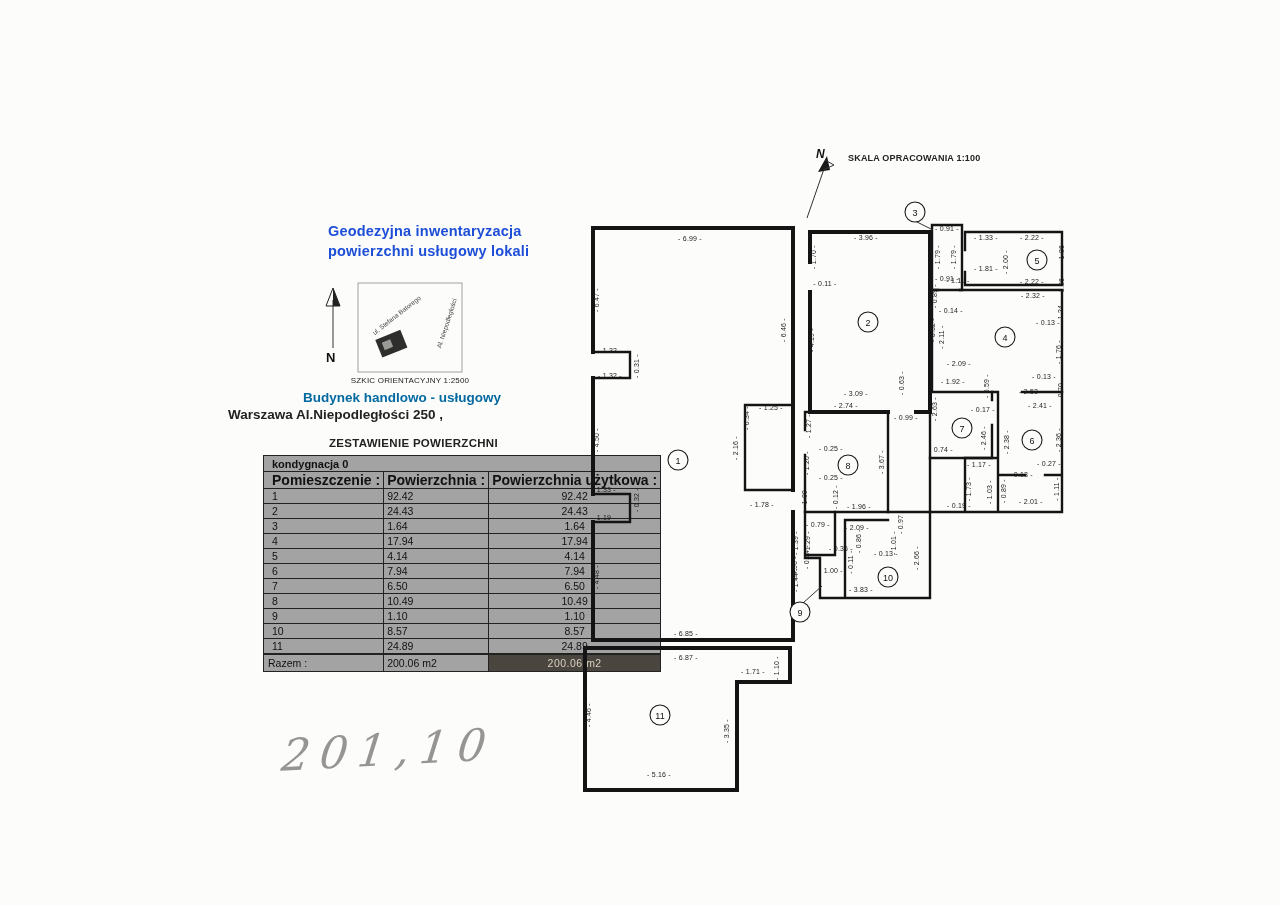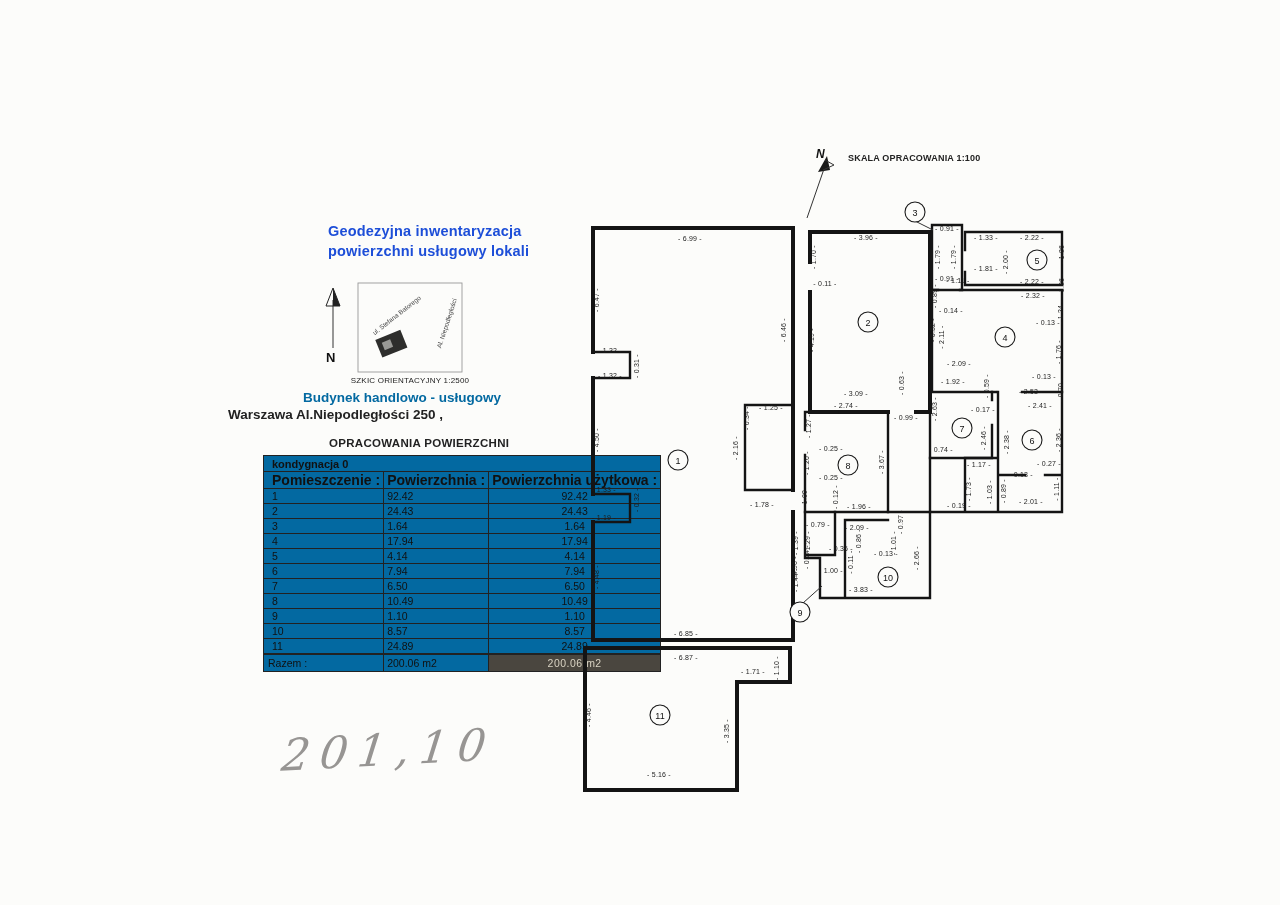--- a/index.html
+++ b/index.html
@@ -14,21 +14,21 @@
     line-height:1.35;letter-spacing:.2px;color:#1d4ed8;
   }
   .building-line1{position:absolute;left:303px;top:390px;font-size:13.5px;font-weight:bold;color:#0369a1;}
   .building-line2{position:absolute;left:228px;top:407px;font-size:13.5px;font-weight:bold;color:#222;}
   .table-title{position:absolute;left:329px;top:437px;font-size:11.5px;font-weight:bold;letter-spacing:.3px;color:#222;}
   
   .area-table{
     position:absolute;left:263px;top:455px;width:274px;border-collapse:collapse;
     font-size:10.5px;color:#111;
   }
-  .area-table td,.area-table th{border:1px solid #222;height:14px;padding:0 3px;background:#0369a1;}
+  .area-table td,.area-table th{border:1px solid #222;height:14px;padding:0 3px;background:#a3a3a3;}
   .area-table .floor-hd{font-weight:bold;text-align:center;font-size:11px;height:15px;}
   .area-table .col-hd{font-weight:bold;text-align:center;font-size:14px;white-space:nowrap;}
   .area-table td:nth-child(1){width:72px;text-align:left;padding-left:8px;}
   .area-table td:nth-child(2){width:91px;}
   .area-table td:nth-child(3){width:105px;text-align:center;}
   .area-table .total-row td{font-weight:normal;border-top:2px solid #222;height:16px;}
   .area-table .total-row .total-label{text-align:left;padding-left:4px;}
   .area-table .total-row .dark-cell{
     background:#4a463f;color:#d8d2c2;text-align:center;letter-spacing:.5px;
   }
@@ -60,21 +60,21 @@
 <div id="page">
 
   <div class="doc-title">
     <div>Geodezyjna inwentaryzacja</div>
     <div>powierzchni usługowy lokali</div>
   </div>
 
   <div class="building-line1">Budynek handlowo - usługowy</div>
   <div class="building-line2">Warszawa Al.Niepodległości 250 ,</div>
 
-  <div class="table-title">OPRACOWANIA POWIERZCHNI</div>
+  <div class="table-title">ZESTAWIENIE POWIERZCHNI</div>
 
   <table class="area-table">
     <tbody>
       <tr>
         <td class="floor-hd" colspan="3">kondygnacja 0</td>
       </tr>
       <tr>
         <td class="col-hd">Pomieszczenie :</td>
         <td class="col-hd">Powierzchnia :</td>
         <td class="col-hd">Powierzchnia użytkowa :</td>

